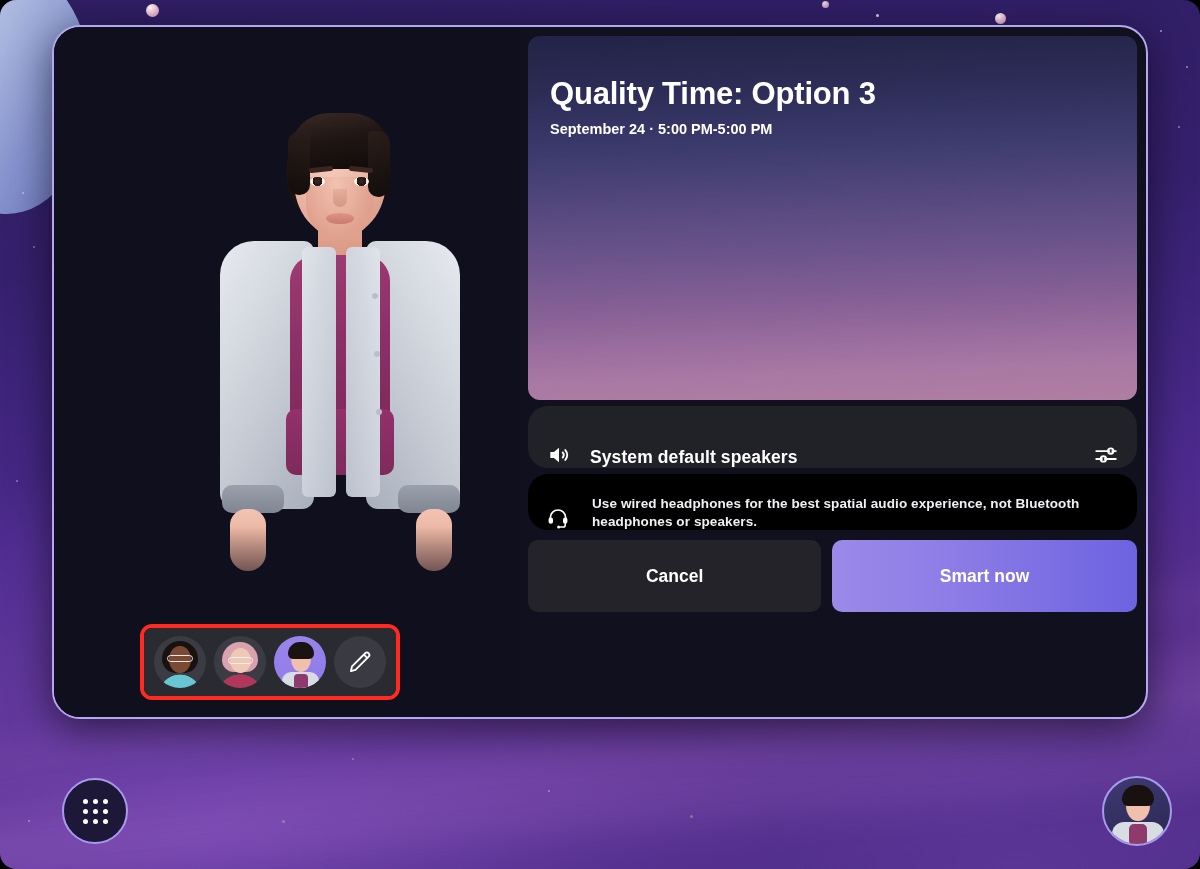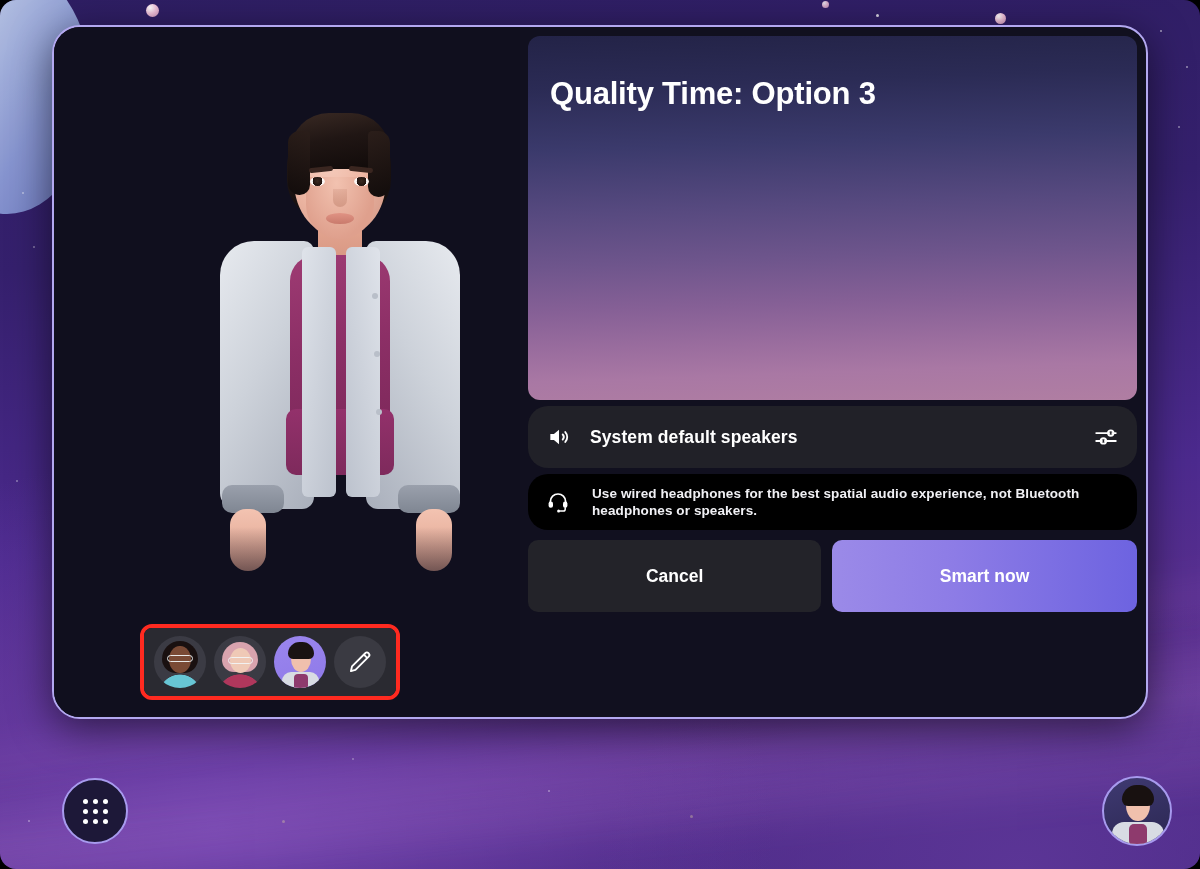--- a/index.html
+++ b/index.html
@@ -157,21 +157,21 @@
   .preview{
     height:364px; flex:none;
     border-radius:12px;
     background:linear-gradient(178deg,
       #232347 0%, #2b2b55 14%, #3b3a6c 30%, #56497f 46%,
       #6e558c 60%, #866096 72%, #9a6d9e 82%, #a978a4 90%, #b07ea2 100%);
   }
 
   
   .row{
-    display:flex; align-items:center;
+    display:flex; align-items:flex-end;
     background:#212128;
     border-radius:20px;
     margin-top:6px;
     padding:0 18px;
     min-height:62px;
     cursor:pointer;
   }
   .row .ic{ width:44px; flex:none; display:flex; align-items:center; }
   .row .lbl{ flex:1; color:#fff; font-size:17.5px; font-weight:700; letter-spacing:.1px; line-height:1.28; }
   .row.mic{ min-height:68px; }
@@ -317,20 +317,21 @@
 
         </div>
       </div>
     </div>
 
     <div class="right-pane">
 
       <div class="preview">
         <div style="padding:40px 0 0 22px;">
           <div style="color:#fff;font-size:31px;font-weight:700;letter-spacing:-.2px;">Quality Time: Option 3</div>
+          <div style="color:#fff;font-size:14.5px;font-weight:700;margin-top:9px;">September 24 · 5:00 PM-5:00 PM</div>
         </div>
       </div>
 
       <div class="row">
         <span class="ic">
           <svg width="26" height="26" viewBox="0 0 24 24">
             <path d="M4 9.3h3.3L12 5.2v13.6L7.3 14.7H4z" fill="#fff"></path>
             <path d="M15.4 9.6a3.6 3.6 0 0 1 0 4.8" fill="none" stroke="#fff" stroke-width="1.7" stroke-linecap="round"></path>
             <path d="M17.8 7.4a6.8 6.8 0 0 1 0 9.2" fill="none" stroke="#fff" stroke-width="1.7" stroke-linecap="round"></path>
           </svg>

